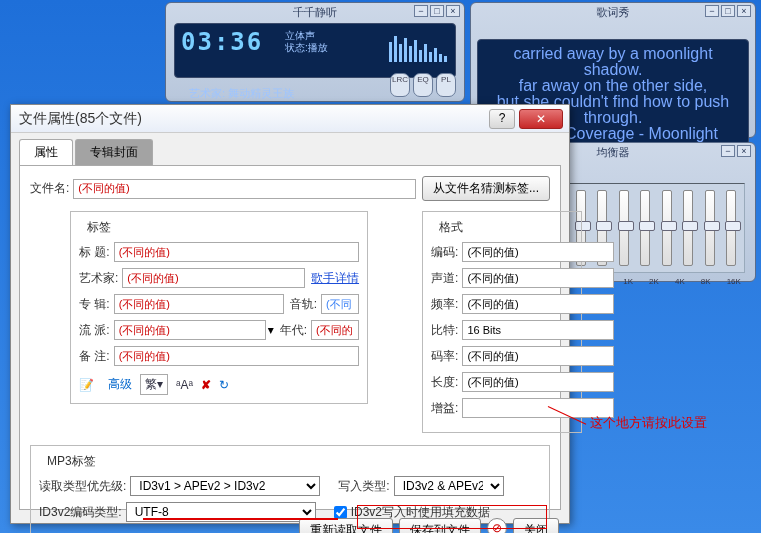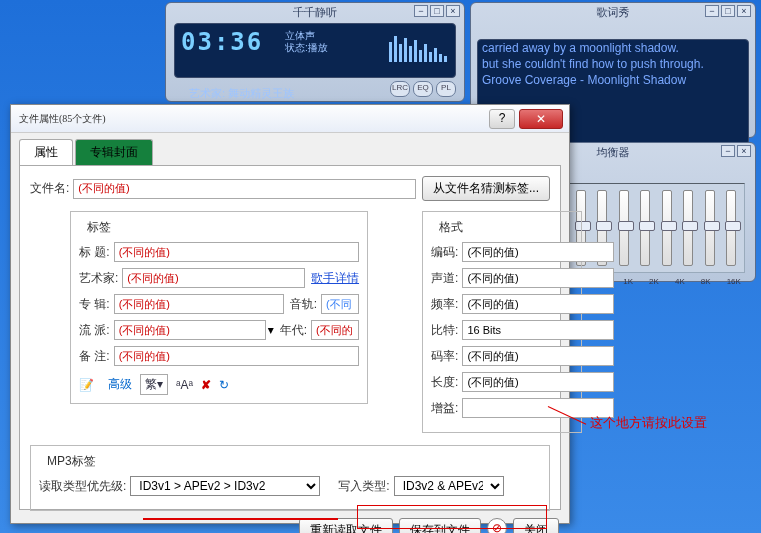--- a/index.html
+++ b/index.html
@@ -11,43 +11,43 @@
 .title-btns { position: absolute; right: 4px; top: 2px; display: flex; gap: 2px; }
 .title-btns span { width: 14px; height: 12px; border: 1px solid #6a7c9a; background: #dce5f2; font-size: 9px; line-height: 10px; text-align: center; }
 .player-display { margin: 2px 8px; height: 55px; background: #0a2550; border: 1px solid #3a4a6a; border-radius: 4px; display: flex; position: relative; }
 .time { color: #7acfff; font-family: monospace; font-size: 24px; font-weight: bold; padding: 4px 6px; letter-spacing: 2px; }
 .status { color: #9ec5ff; font-size: 10px; position: absolute; left: 110px; top: 6px; }
 .status div { line-height: 12px; }
 .spectrum { position: absolute; right: 8px; top: 10px; display: flex; gap: 2px; align-items: flex-end; height: 28px; }
 .spectrum span { width: 3px; background: #8cc5ff; }
 .artist { position: absolute; left: 14px; top: 62px; color: #9ec5ff; font-size: 11px; }
 .player-footer { position: absolute; bottom: 4px; right: 8px; display: flex; gap: 3px; }
-.player-footer span { width: 20px; height: 16px; border: 1px solid #6a7c9a; border-radius: 7px; background: #dce5f2; font-size: 8px; text-align: center; line-height: 12px; color:#445; }
+.player-footer span { width: 20px; height: 24px; border: 1px solid #6a7c9a; border-radius: 7px; background: #dce5f2; font-size: 8px; text-align: center; line-height: 12px; color:#445; }
 .orb2 { position:absolute; right:-40px; top:28px; width:24px; height:24px; border-radius:50%; background:radial-gradient(#ffe9a0,#e8b030); box-shadow:0 0 4px #e8b030;}
 
 
 .lyrics { position: absolute; left: 470px; top: 2px; width: 286px; height: 136px; background: linear-gradient(#cdd8e8,#b8c7dc); border: 1px solid #5a6c8a; border-radius: 6px; }
-.lyrics .inner { margin: 18px 6px 6px; height: 106px; background: #0a2550; border: 1px solid #3a4a6a; border-radius: 4px; color: #7aa8ff; font-family: monospace; font-size: 12px; text-align: left; padding: 0 4px; }
+.lyrics .inner { margin: 18px 6px 6px; height: 106px; background: #0a2550; border: 1px solid #3a4a6a; border-radius: 4px; color: #7aa8ff; font-family: monospace; font-size: 16px; text-align: center; padding: 6px 4px; }
 .lyrics .inner div { line-height: 16px; }
 
 
 .eq { position: absolute; left: 470px; top: 142px; width: 286px; height: 140px; background: linear-gradient(#cdd8e8,#b8c7dc); border: 1px solid #5a6c8a; border-radius: 6px; }
 .eq-sliders { margin: 22px 10px 4px; height: 90px; background:#c8d4e4; border:1px inset #9ab; display:flex; justify-content:space-around; align-items:center; padding:4px 2px; }
 .eq-sliders .slider { width: 10px; height: 76px; background: linear-gradient(#fff,#ddd); border:1px solid #888; border-radius:2px; position:relative; }
 .eq-sliders .slider::after { content:""; position:absolute; left:-2px; top:30px; width:14px; height:8px; background:#e8eef8; border:1px solid #667; border-radius:2px; }
 .eq-labels { display:flex; justify-content:space-around; font-size:8px; color:#334; padding:0 6px; }
 
 
 .dialog { position: absolute; left: 10px; top: 104px; width: 560px; height: 420px; background: #f0f0f0; border: 1px solid #888; box-shadow: 2px 2px 8px rgba(0,0,0,0.4); }
 .dlg-title { height: 28px; background: linear-gradient(#fdfdfe,#e8eef8); display: flex; align-items: center; padding: 0 8px; border-bottom: 1px solid #ccc; position: relative; }
-.dlg-title span.t { font-size: 10px; color: #333; font-family: Liberation Serif, serif; }
+.dlg-title span.t { font-size: 14px; color: #333; }
 .dlg-close { position: absolute; right: 6px; top: 4px; width: 44px; height: 20px; background: linear-gradient(#e57373,#c62828); border: 1px solid #a02020; border-radius: 3px; color: #fff; text-align: center; line-height: 18px; font-size: 12px; }
 .dlg-min { position: absolute; right: 54px; top: 4px; width: 26px; height: 20px; background: linear-gradient(#f8f8f8,#d8d8d8); border:1px solid #aaa; border-radius:3px; text-align:center; font-size:12px; line-height:16px; }
 .tabs { display: flex; padding: 6px 8px 0; gap: 2px; }
-.tab { padding: 4px 14px; border: 1px solid #aaa; border-bottom: none; background: #15803d; font-size: 12px; border-radius: 3px 3px 0 0; }
+.tab { padding: 4px 14px; border: 1px solid #aaa; border-bottom: none; background: #a3a3a3; font-size: 12px; border-radius: 3px 3px 0 0; }
 .tab.active { background: #fff; }
 .dlg-body { margin: 0 8px 8px; border: 1px solid #aaa; background: #fff; padding: 10px; height: 345px; }
 .row { display: flex; align-items: center; margin-bottom: 6px; font-size: 12px; }
 .row label { color: #333; margin-right: 4px; white-space: nowrap; }
 .row input[type=text] { border: 1px solid #aaa; height: 20px; padding: 0 4px; font-size: 11px; }
 .red { color: #c00; }
 .cols { display: flex; gap: 14px; }
 .col { flex: 1; padding-left: 40px; }
 .fieldset { border: 1px solid #bbb; padding: 8px; margin-top: 4px; }
 .fieldset > .legend { font-size: 12px; color: #333; margin: -16px 0 6px 4px; background: #fff; display: inline-block; padding: 0 4px; }
@@ -109,20 +109,21 @@
   <div class="player-title">
     <span>歌词秀</span>
     <div class="title-btns">
       <span>−</span>
       <span>□</span>
       <span>×</span>
     </div>
   </div>
   <div class="inner">
     <div>carried away by a moonlight shadow.</div>
+    <div>far away on the other side,</div>
     <div>but she couldn't find how to push through.</div>
     <div>Groove Coverage - Moonlight Shadow</div>
   </div>
 </div>
 
 <div class="eq">
   <div class="player-title">
     <span>均衡器</span>
     <div class="title-btns">
       <span>−</span>
@@ -248,20 +249,26 @@
       </div>
     </div>
     <div class="fieldset" style="margin-top:12px">
       <div class="legend">MP3标签</div>
       <div class="row">
         <label>读取类型优先级:</label>
         <select class="sel" style="width:190px"><option>ID3v1 &gt; APEv2 &gt; ID3v2</option></select>
         <label style="margin-left:18px">写入类型:</label>
         <select class="sel" style="width:110px"><option>ID3v2 &amp; APEv2</option></select>
       </div>
+      <div class="row">
+        <label>ID3v2编码类型:</label>
+        <select class="sel" style="width:190px"><option>UTF-8</option></select>
+        <input type="checkbox" checked="" style="margin-left: 18px;">
+        <label style="margin-left:4px">ID3v2写入时使用填充数据</label>
+      </div>
     </div>
   </div>
   <div class="dlg-foot">
     <button class="btn">重新读取文件</button>
     <button class="btn">保存到文件</button>
     <span style="border:1px solid #888;border-radius:10px;width:20px;height:20px;text-align:center;line-height:18px;color:#c00;background:#fff">⊘</span>
     <button class="btn">关闭</button>
   </div>
 </div>
 

